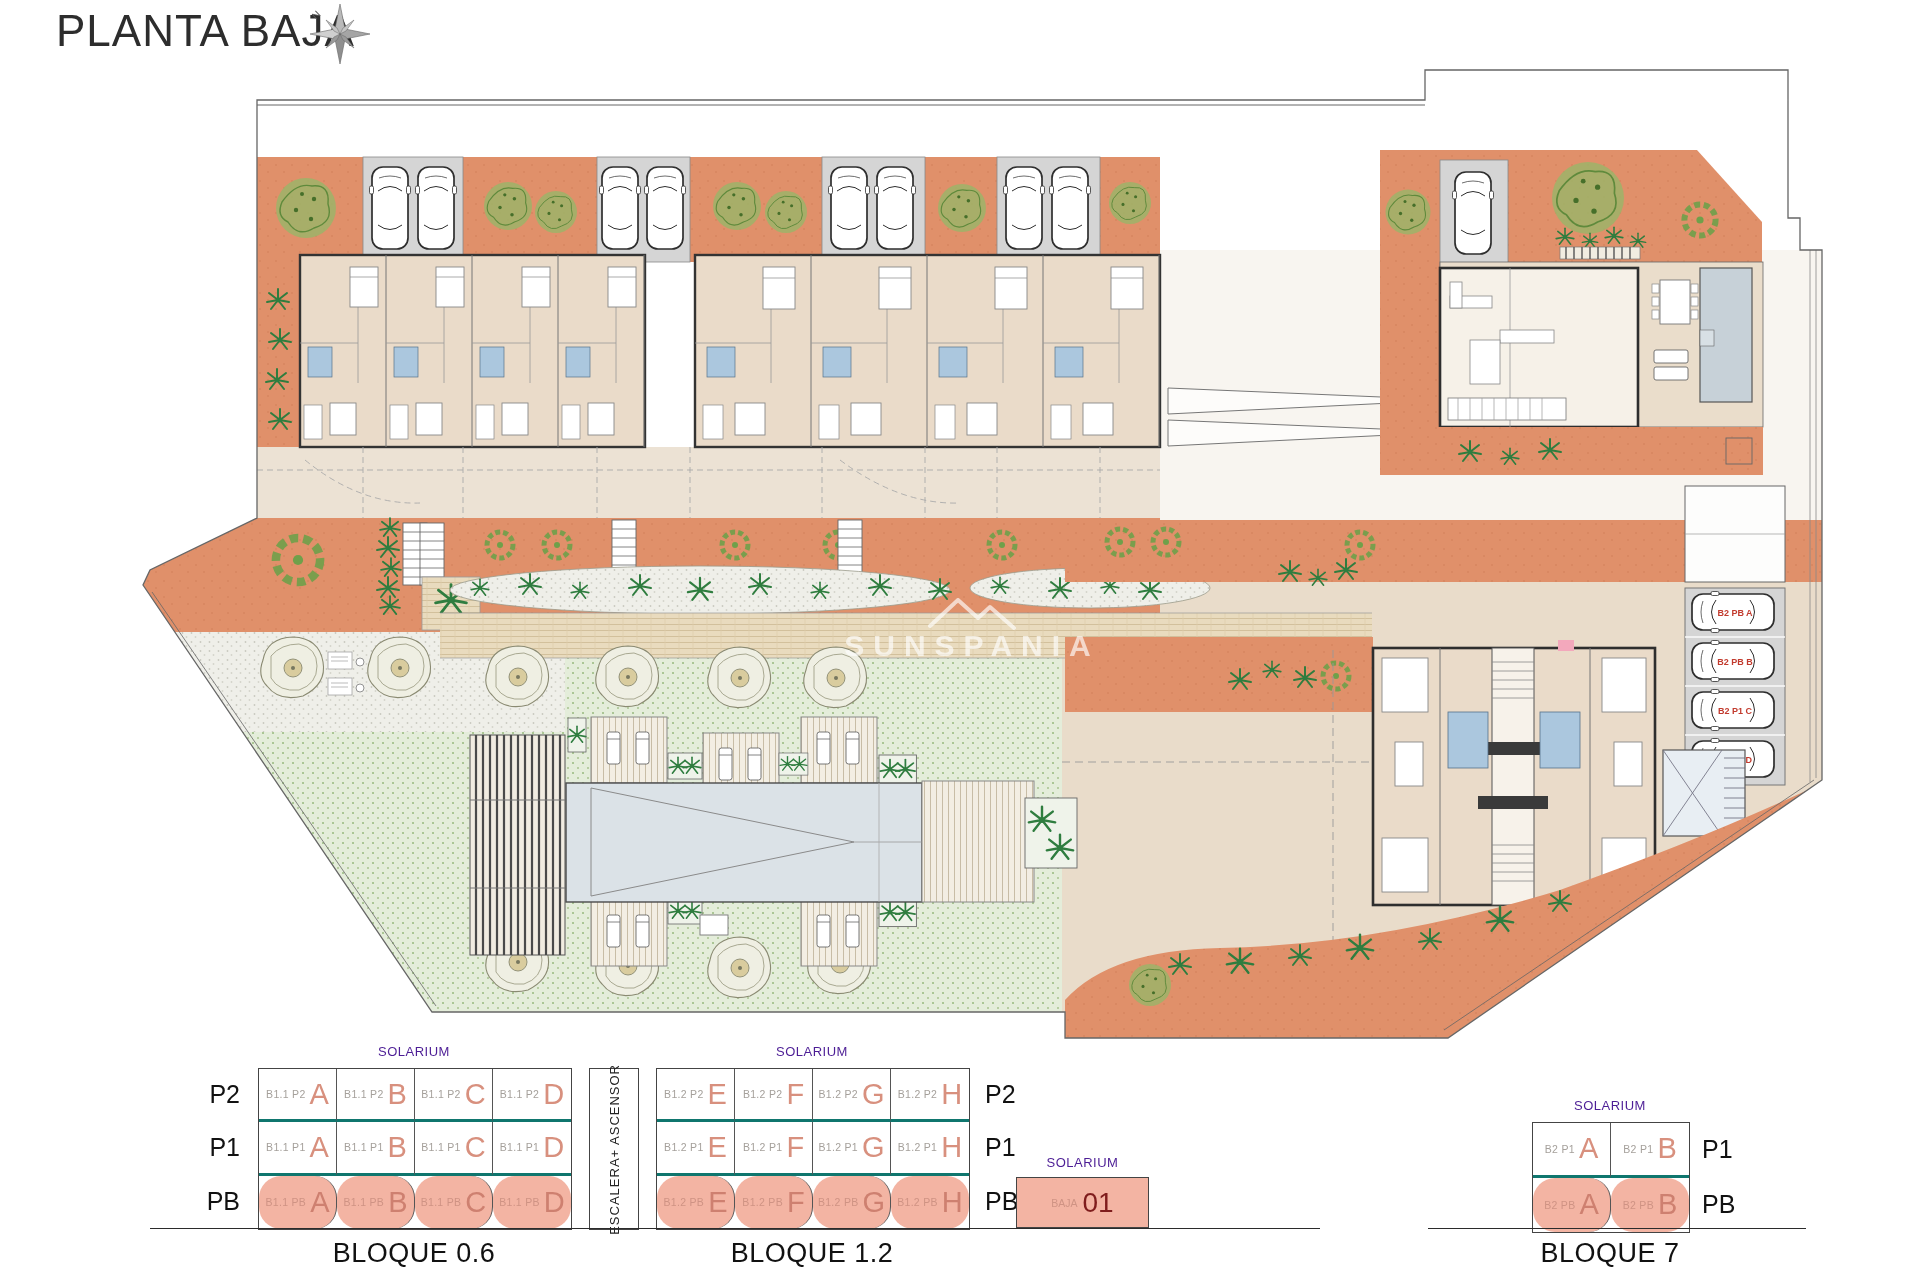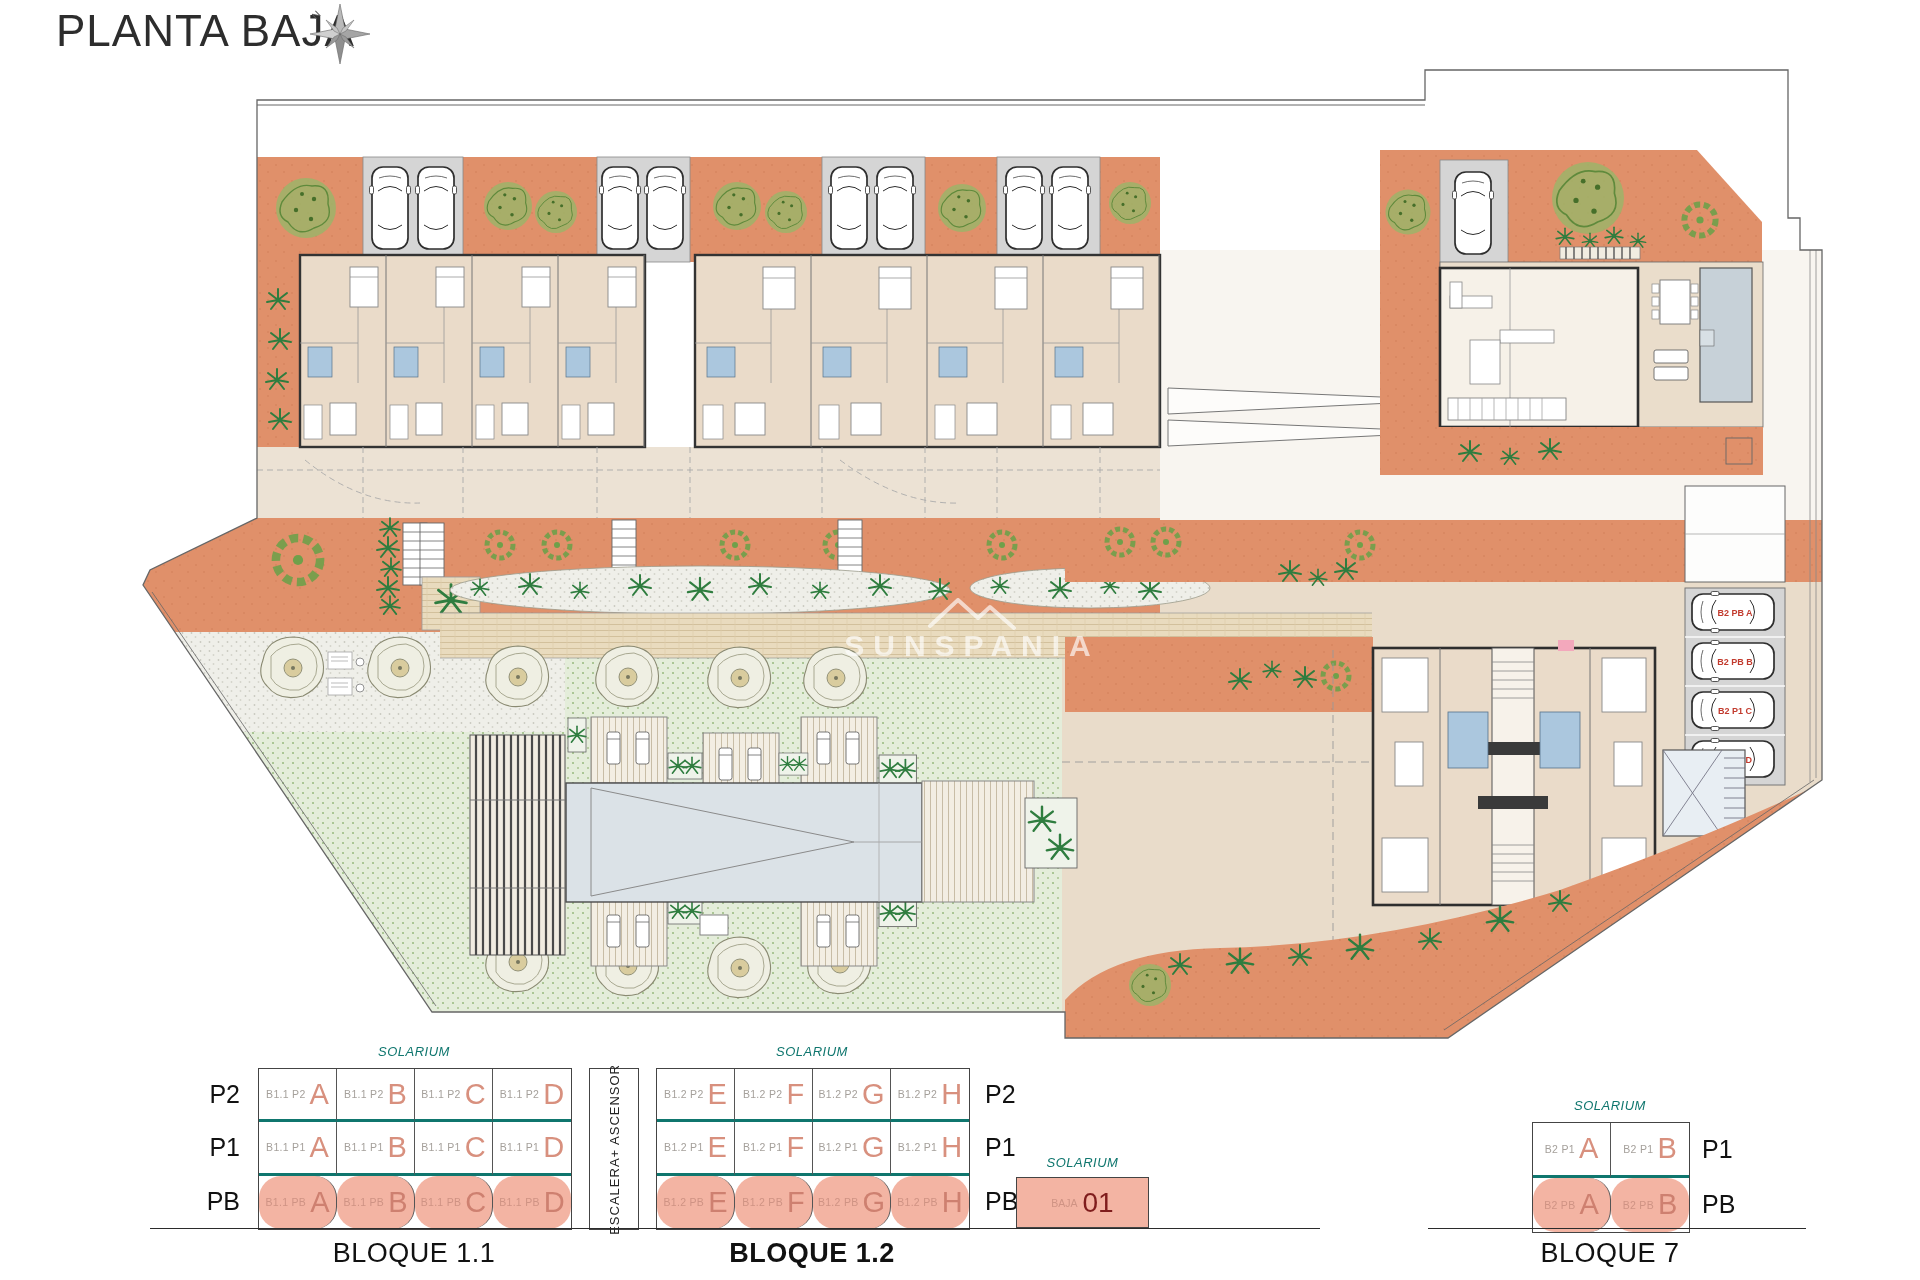--- a/index.html
+++ b/index.html
@@ -16,21 +16,21 @@
   .tbl2 .cell:nth-child(2n){border-right:none;}
   .tbl .cell.lastrow{border-bottom:none;border-radius:22px;}
   .cell .code{font-size:10.5px;color:#a5a09b;letter-spacing:.3px;}
   .cell .letter{font-size:29px;color:#d8907e;line-height:1;}
   .cell.pb{background:#f3b4a3;}
   .cell.pb .code{color:#cf9384;}
   .cell.pb .letter{color:#ce8070;}
   .floor-labels{position:absolute;color:#111;font-size:25px;}
   .floor-labels div{height:53.3px;line-height:53.3px;}
   .floor-labels.f2 div{height:54.5px;line-height:54.5px;}
-  .solarium{position:absolute;font-size:13px;color:#0f766e;letter-spacing:.5px;text-align:center;font-style:italic;}
+  .solarium{position:absolute;font-size:13px;color:#4c1d95;letter-spacing:.5px;text-align:center;}
   .caption{position:absolute;font-size:27px;color:#111;text-align:center;letter-spacing:.5px;}
   .stairbox{position:absolute;border:1.3px solid #444;background:#fff;display:flex;
             align-items:center;justify-content:center;}
   .stairbox span{writing-mode:vertical-rl;transform:rotate(180deg);font-size:13px;
                  letter-spacing:1px;color:#222;white-space:nowrap;}
   .villa-bar{position:absolute;background:#f3b4a3;border:1.3px solid #444;display:flex;
              align-items:center;justify-content:center;gap:5px;box-sizing:border-box;}
   .villa-bar .code{font-size:10.5px;color:#cf9384;}
   .villa-bar .letter{font-size:28px;color:#7f1d1d;line-height:1;}
   .groundline{position:absolute;height:0;border-top:1.6px solid #2b2b2b;}
@@ -584,21 +584,21 @@
       </div>
     <div class="cell pb lastrow">
         <span class="code">B1.1 PB</span>
         <span class="letter">C</span>
       </div>
     <div class="cell pb lastrow">
         <span class="code">B1.1 PB</span>
         <span class="letter">D</span>
       </div>
   </div>
-  <div class="caption" style="left:258px;top:1238px;width:312px;">BLOQUE 1.1</div>
+  <div class="caption" style="left:258px;top:1238px;width:312px;">BLOQUE 0.6</div>
 
   <div class="stairbox" style="left:589px;top:1068px;width:48px;height:160px;">
     <span>ESCALERA+ ASCENSOR</span>
   </div>
 
   <div class="solarium" style="left:656px;top:1044px;width:312px;">SOLARIUM</div>
   <div class="tbl" style="left:656px;top:1068px;grid-template-columns:repeat(4,78px);grid-template-rows:repeat(3,53.3px);">
     <div class="cell">
         <span class="code">B1.2 P2</span>
         <span class="letter">E</span>
@@ -646,21 +646,21 @@
     <div class="cell pb lastrow">
         <span class="code">B1.2 PB</span>
         <span class="letter">H</span>
       </div>
   </div>
   <div class="floor-labels" style="left:985px;top:1068px;width:60px;text-align:left;">
     <div>P2</div>
     <div>P1</div>
     <div>PB</div>
   </div>
-  <div class="caption" style="left:656px;top:1238px;width:312px;font-weight:bold;">BLOQUE 1.2</div>
+  <div class="caption" style="left:656px;top:1238px;width:312px;">BLOQUE 1.2</div>
 
   <div class="solarium" style="left:1016px;top:1155px;width:133px;">SOLARIUM</div>
   <div class="villa-bar" style="left:1016px;top:1177px;width:133px;height:51px;">
     <span class="code">BAJA</span>
     <span class="letter">01</span>
   </div>
 
   <div class="solarium" style="left:1532px;top:1098px;width:156px;">SOLARIUM</div>
   <div class="tbl tbl2" style="left:1532px;top:1122px;grid-template-columns:repeat(2,78px);grid-template-rows:repeat(2,54.5px);">
     <div class="cell">

